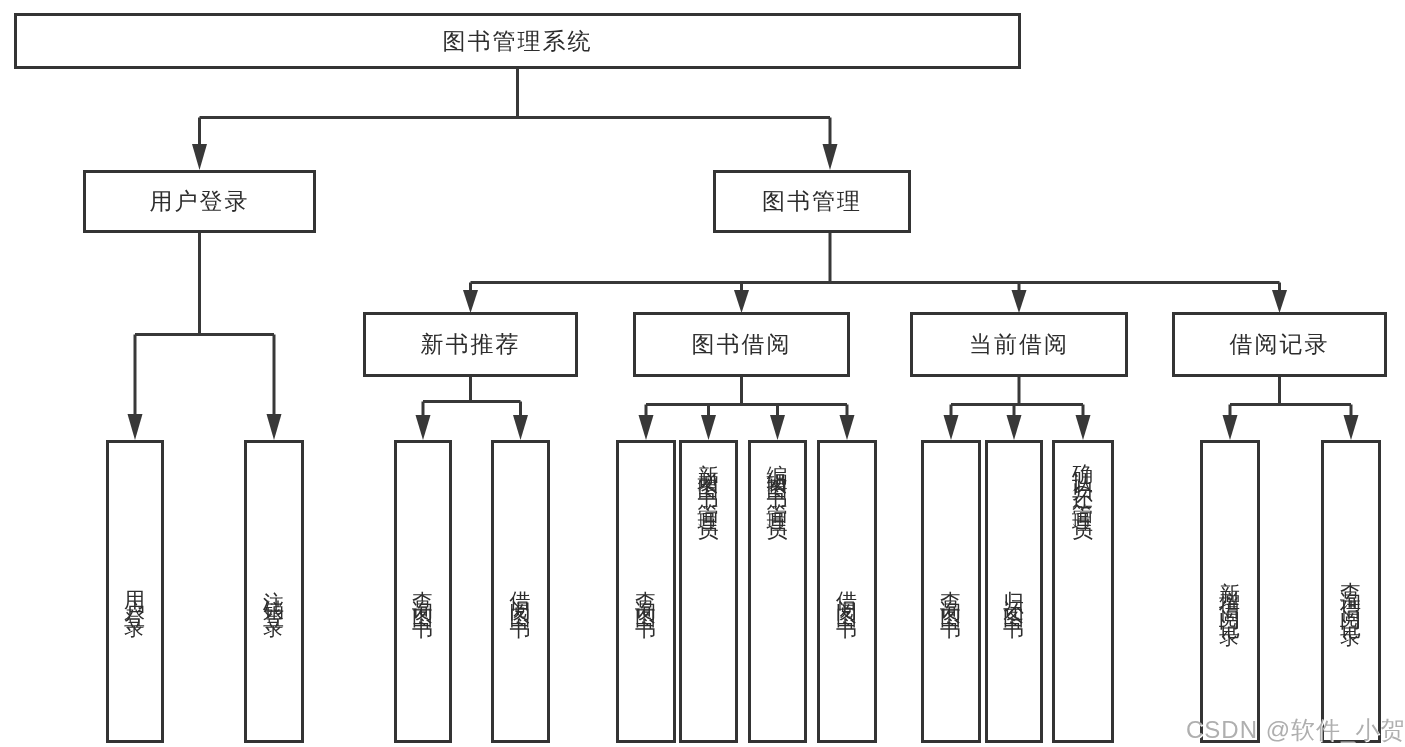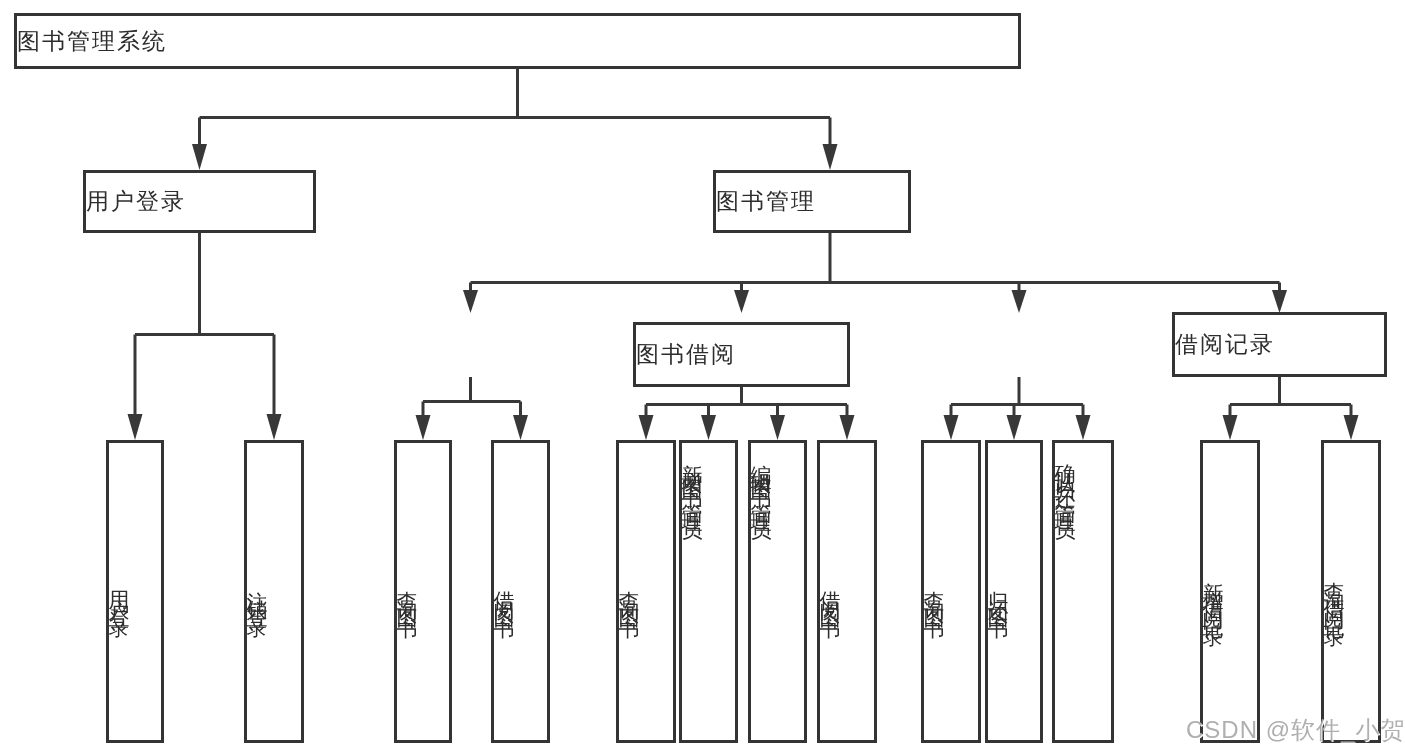--- a/index.html
+++ b/index.html
@@ -11,21 +11,21 @@
     overflow:hidden;
   }
   .connectors{position:absolute;left:0;top:0;width:1405px;height:747px;}
   .box{
     position:absolute;
     box-sizing:border-box;
     border:3px solid #343434;
     background:#ffffff;
     display:flex;
     align-items:center;
-    justify-content:flex-start;
+    justify-content:center;
     color:#2d2d2d;
   }
   .hbox .lbl{
     font-size:23px;
     font-weight:500;
     letter-spacing:2px;
     white-space:nowrap;
   }
   .vbox .lbl{
     writing-mode:vertical-rl;
@@ -118,22 +118,28 @@
     <span class="lbl">图书管理系统</span>
   </div>
 
   <div class="box hbox" style="left:83px;top:170px;width:233px;height:63px">
     <span class="lbl">用户登录</span>
   </div>
   <div class="box hbox" style="left:713px;top:170px;width:198px;height:63px">
     <span class="lbl">图书管理</span>
   </div>
 
-  <div class="box hbox" style="left:633px;top:322px;width:217px;height:65px">
+  <div class="box hbox" style="left:363px;top:312px;width:215px;height:65px">
+    <span class="lbl">新书推荐</span>
+  </div>
+  <div class="box hbox" style="left:633px;top:312px;width:217px;height:65px">
     <span class="lbl">图书借阅</span>
+  </div>
+  <div class="box hbox" style="left:910px;top:312px;width:218px;height:65px">
+    <span class="lbl">当前借阅</span>
   </div>
   <div class="box hbox" style="left:1172px;top:312px;width:215px;height:65px">
     <span class="lbl">借阅记录</span>
   </div>
 
   <div class="box vbox" style="left:106px;top:440px;width:58px;height:303px">
     <span class="lbl">用户登录</span>
   </div>
   <div class="box vbox" style="left:244px;top:440px;width:60px;height:303px">
     <span class="lbl">注销登录</span>

